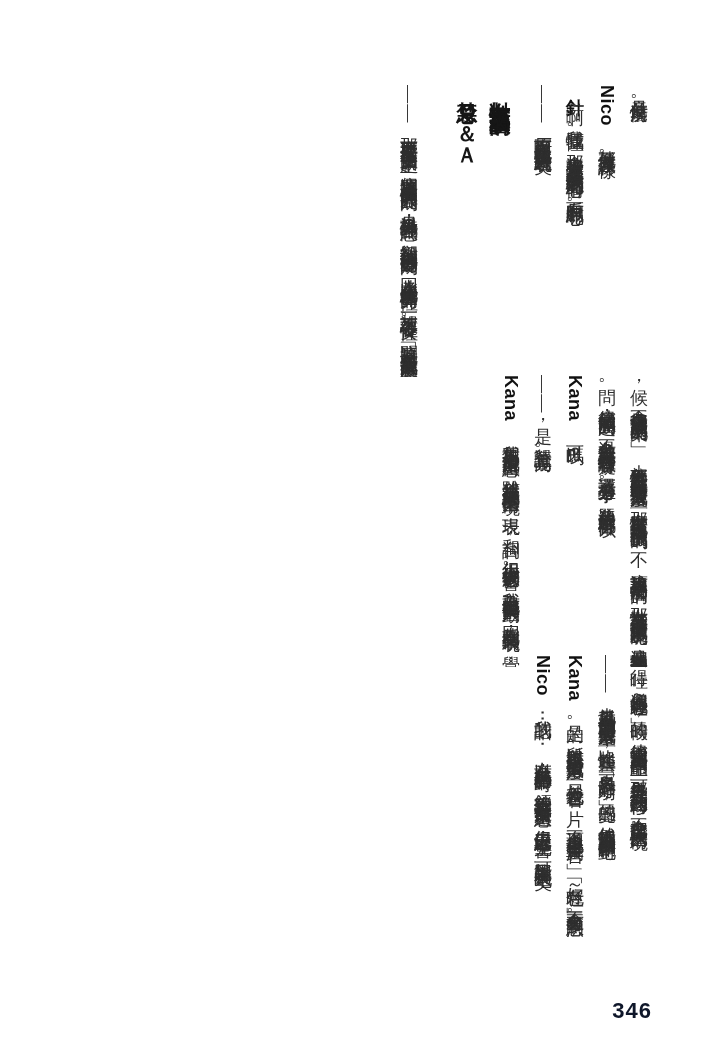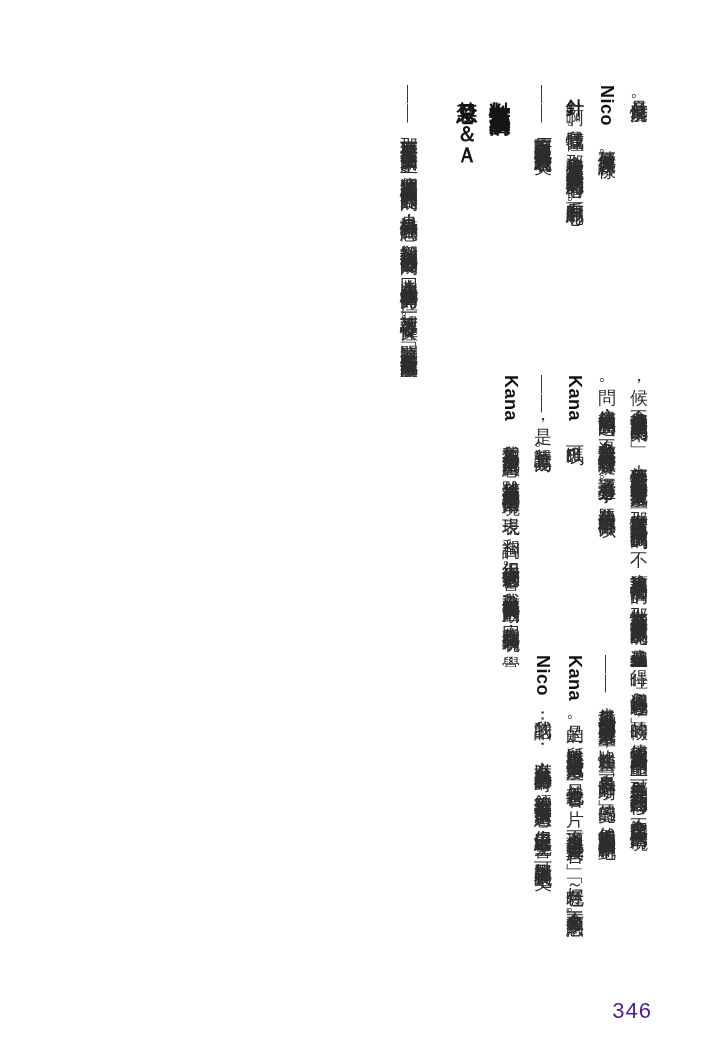--- a/index.html
+++ b/index.html
@@ -48,24 +48,24 @@
     font-family: "Liberation Sans", sans-serif;
     color: #111111;
     margin-inline-end: 0.55em;
     letter-spacing: 0.5px;
   }
   #page-number {
     position: absolute;
     right: 57px;
     bottom: 26px;
     font-family: "Liberation Sans", sans-serif;
-    font-weight: normal;
+    font-weight: bold;
     font-size: 22px;
     letter-spacing: 1px;
-    color: #4c1d95;
+    color: #0f172a;
   }
 </style>
 </head>
 <body>
 
 <div id="book-page">
   <div id="band-top" class="band">
       <p>竟是什麼情況。</p>
       <p><b class="speaker">Nico</b>就像健康教育課一樣。</p>
       <p><b class="speaker">針</b>啊～我懂我懂。那會讓人覺得作家是真心想了解女孩子的感覺和心情，反而有點開心呢。</p>

